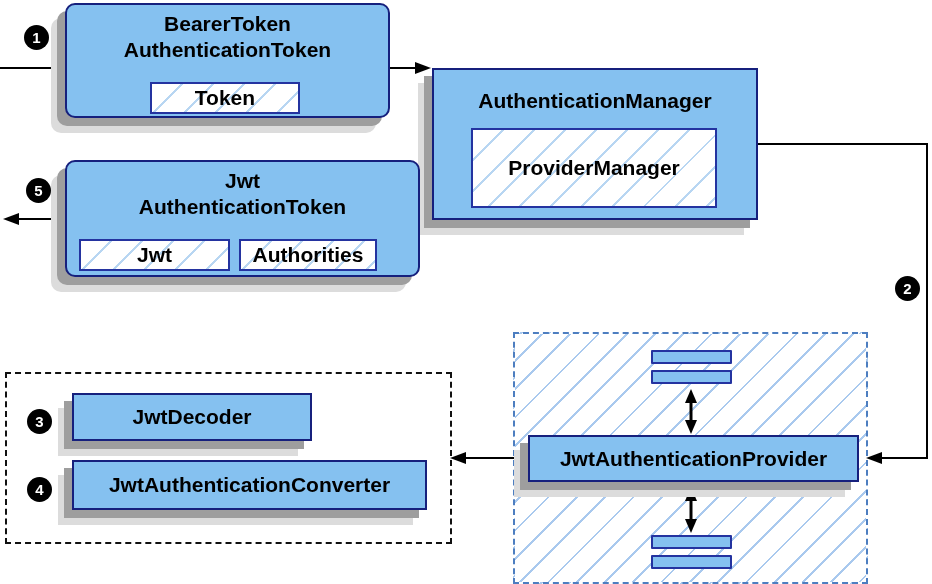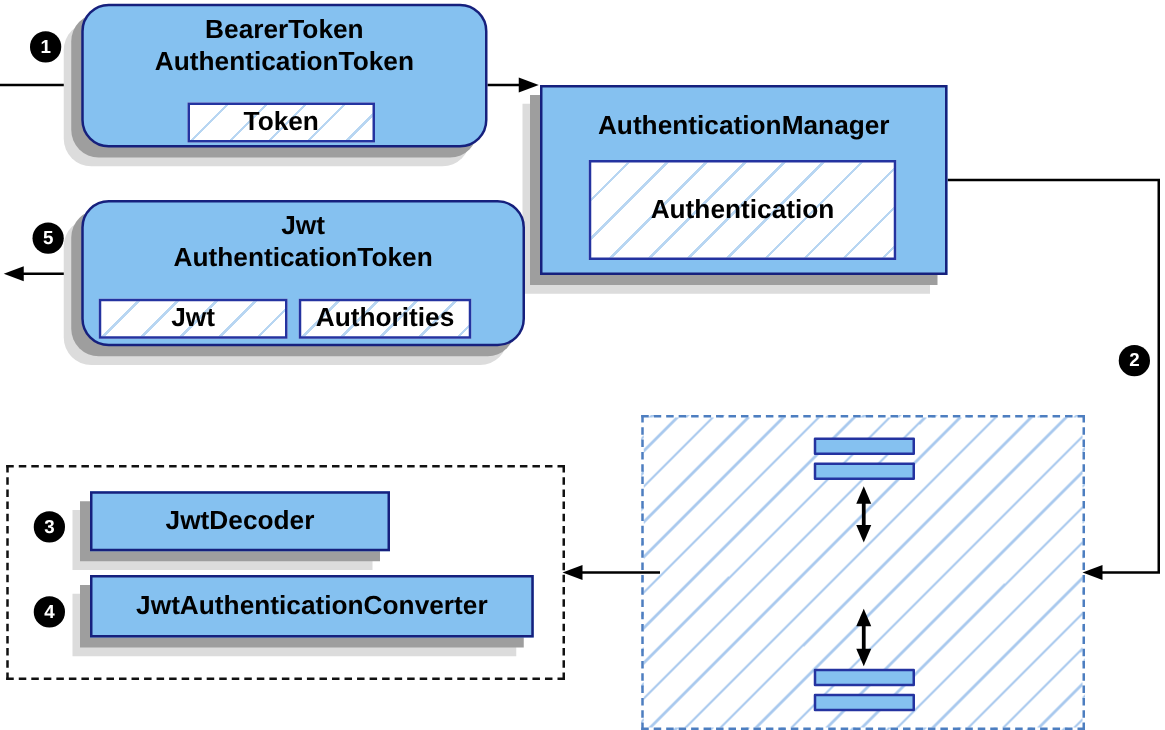--- a/index.html
+++ b/index.html
@@ -21,21 +21,21 @@
     position:relative;width:932px;height:584px;overflow:hidden;background:#ffffff;
     font-family:"Liberation Sans",sans-serif;font-weight:700;color:#000;
   }
   #stage *{box-sizing:border-box;}
   .layer-svg{position:absolute;left:0;top:0;z-index:2;pointer-events:none;}
   .node{
     position:absolute;background:var(--node-fill);
     border:2px solid var(--node-border);z-index:3;
     box-shadow:-8px 8px 0 0 var(--shadow-dark),-14px 15px 0 0 var(--shadow-light);
   }
-  .rounded{border-radius:22px;}
+  .rounded{border-radius:10px;}
   .node-title{position:absolute;left:0;right:0;text-align:center;font-size:21px;line-height:26px;}
   .chip{
     position:absolute;display:flex;align-items:center;justify-content:center;
     background-color:#fff;
     background-image:repeating-linear-gradient(135deg,rgba(0,0,0,0) 0 20px,var(--hatch-inner) 20px 22px);
     border:2px solid var(--inner-border);font-size:21px;
   }
   .flat-label{display:flex;align-items:center;justify-content:center;font-size:21px;}
   .dashed-black{
     position:absolute;left:5px;top:372px;width:447px;height:172px;
@@ -107,21 +107,21 @@
       <div>AuthenticationToken</div>
     </div>
     <div class="chip" style="left:83px;top:77px;width:150px;height:32px;">
       <span>Token</span>
     </div>
   </div>
 
   <div class="node" style="left:432px;top:68px;width:326px;height:152px;">
     <div class="node-title" style="top:18px;">AuthenticationManager</div>
     <div class="chip" style="left:37px;top:58px;width:246px;height:80px;">
-      <span>Authentication</span>
+      <span>ProviderManager</span>
     </div>
   </div>
 
   <div class="node rounded" style="left:65px;top:160px;width:355px;height:117px;">
     <div class="node-title" style="top:6px;">
       <div>Jwt</div>
       <div>AuthenticationToken</div>
     </div>
     <div class="chip" style="left:12px;top:77px;width:151px;height:32px;">
       <span>Jwt</span>
@@ -129,20 +129,23 @@
     <div class="chip" style="left:172px;top:77px;width:138px;height:32px;">
       <span>Authorities</span>
     </div>
   </div>
 
   <div class="bar" style="left:651px;top:350px;"></div>
   <div class="bar" style="left:651px;top:370px;"></div>
   <div class="bar" style="left:651px;top:535px;"></div>
   <div class="bar" style="left:651px;top:555px;"></div>
 
+  <div class="node flat-label" style="left:528px;top:435px;width:331px;height:47px;">
+    <span>JwtAuthenticationProvider</span>
+  </div>
 
   <div class="node flat-label" style="left:72px;top:393px;width:240px;height:48px;">
     <span>JwtDecoder</span>
   </div>
   <div class="node flat-label" style="left:72px;top:460px;width:355px;height:50px;text-align:right;">
     <span>JwtAuthenticationConverter</span>
   </div>
 
   <div class="badge" style="left:24px;top:25px;">1</div>
   <div class="badge" style="left:895px;top:276px;">2</div>

